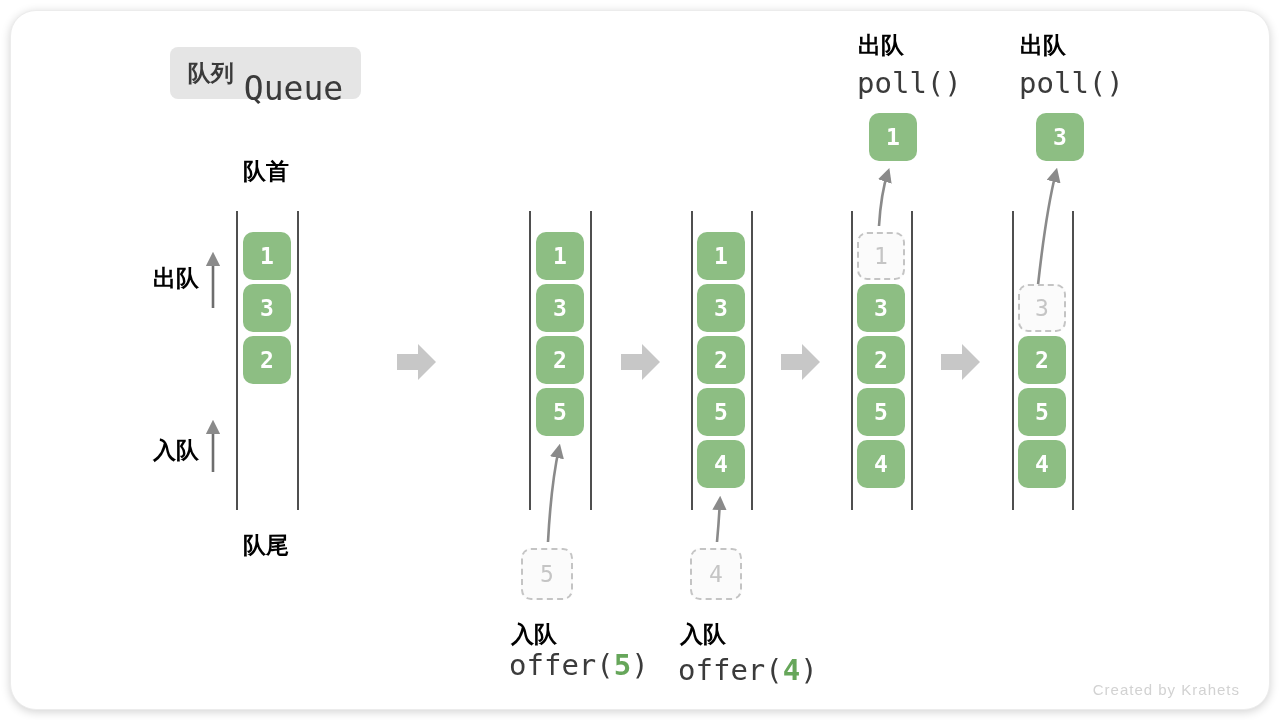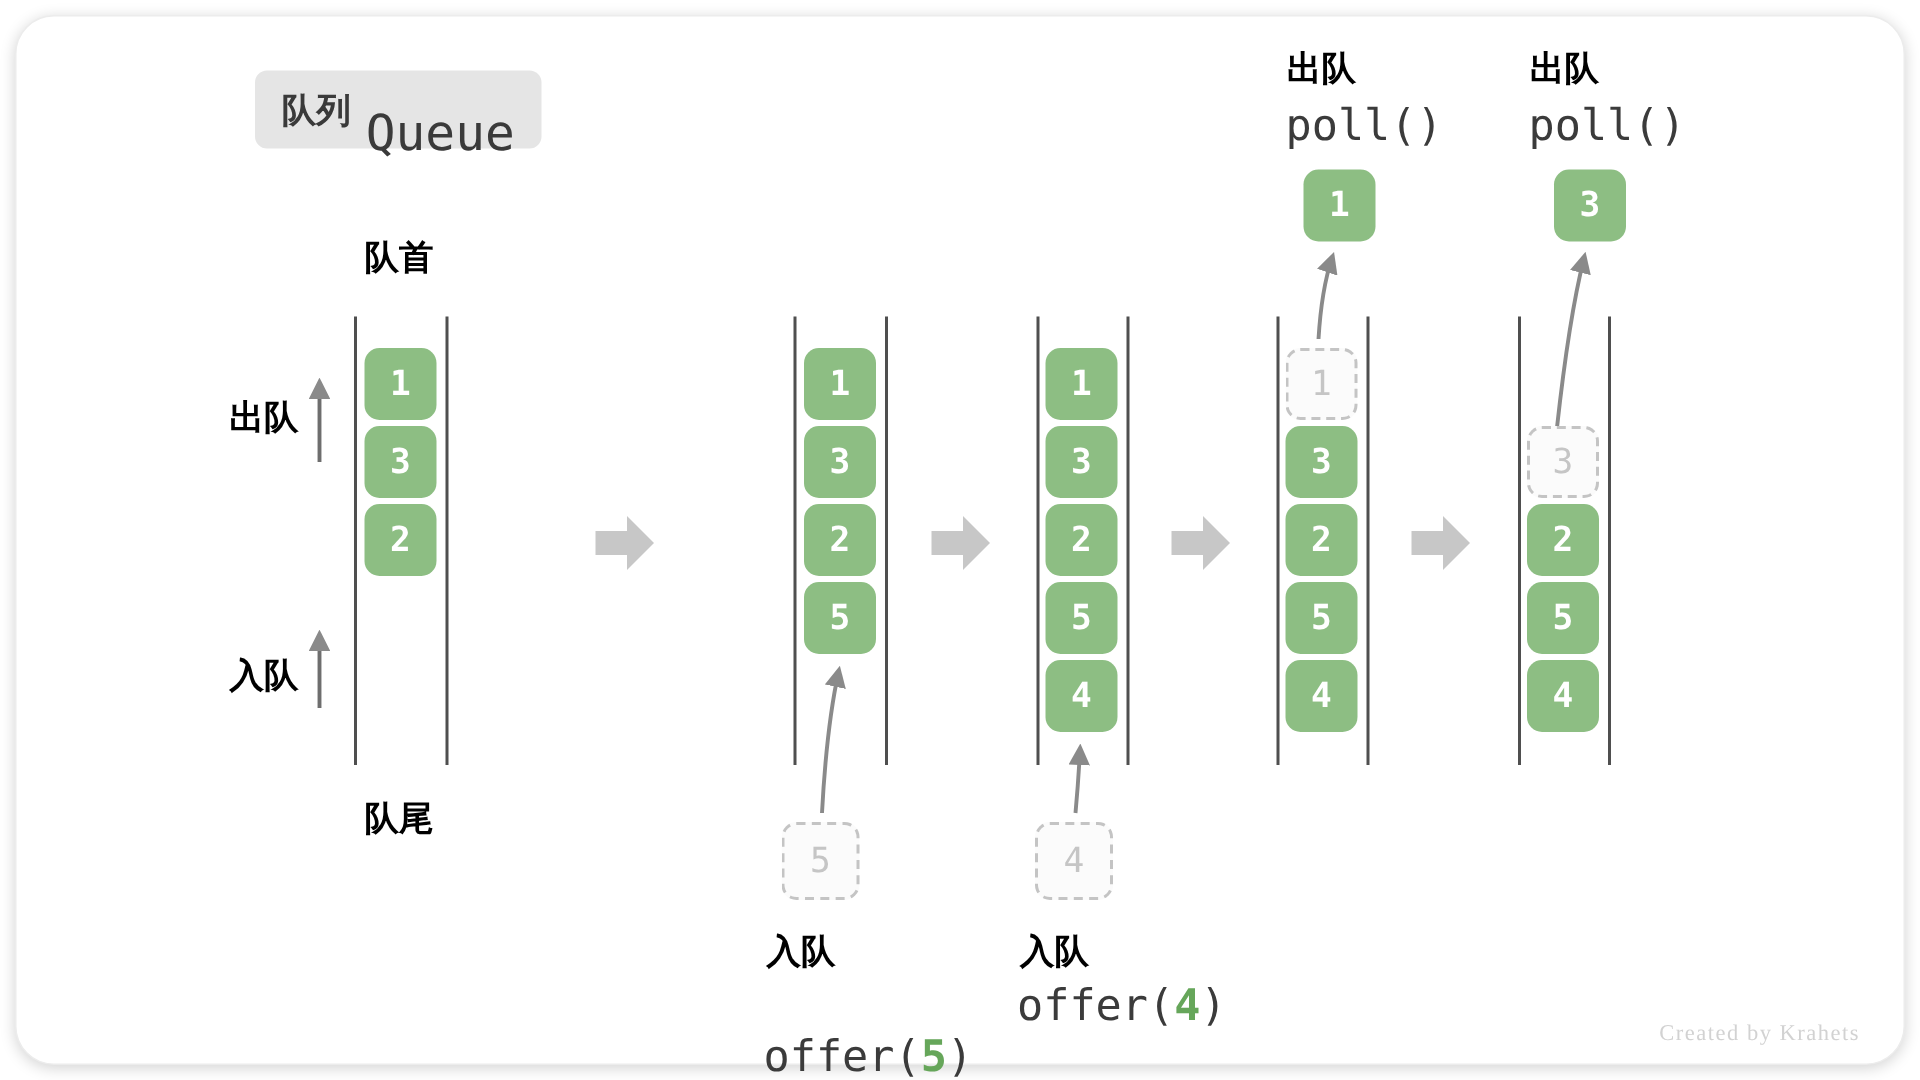--- a/index.html
+++ b/index.html
@@ -19,21 +19,21 @@
   .cell{position:absolute;width:48px;height:48px;border-radius:10px;background:#8dbe83;
         color:#ffffff;font-family:"DejaVu Sans Mono","Liberation Mono",monospace;
         font-size:23px;font-weight:bold;display:flex;align-items:center;justify-content:center;}
   .cell-dashed{position:absolute;width:48px;height:48px;border-radius:10px;background:#fbfbfb;
         border:2px dashed #c4c4c4;box-sizing:border-box;color:#c5c5c5;
         font-family:"DejaVu Sans Mono","Liberation Mono",monospace;font-size:23px;
         display:flex;align-items:center;justify-content:center;}
   .pending{width:52px;height:52px;}
   .green-digit{color:#66a65a;font-weight:bold;}
   .watermark{position:absolute;right:40px;bottom:22px;
-        font-family:Liberation Serif, serif;
+        font-family:Liberation Sans, sans-serif;
         font-size:15px;color:#d2d2d2;letter-spacing:1px;}
   svg.overlay{position:absolute;left:0;top:0;width:1280px;height:720px;pointer-events:none;}
 </style>
 </head>
 <body>
 
 <div class="panel"></div>
 
 <svg class="overlay" viewBox="0 0 1280 720">
   <defs>
@@ -77,21 +77,21 @@
 
 <div>
   <div class="wall" style="left:529px;"></div>
   <div class="wall" style="left:590px;"></div>
   <div class="cell" style="left:536px;top:232px;">1</div>
   <div class="cell" style="left:536px;top:284px;">3</div>
   <div class="cell" style="left:536px;top:336px;">2</div>
   <div class="cell" style="left:536px;top:388px;">5</div>
   <div class="cell-dashed pending" style="left:521px;top:548px;">5</div>
   <div class="abs cjk-label" style="left:511px;top:619px;">入队</div>
-  <div class="abs mono" style="left:509px;top:687px;"><span>offer(</span><span class="green-digit">5</span><span>)</span></div>
+  <div class="abs mono" style="left:509px;top:648px;"><span>offer(</span><span class="green-digit">5</span><span>)</span></div>
 </div>
 
 <div>
   <div class="wall" style="left:691px;"></div>
   <div class="wall" style="left:751px;"></div>
   <div class="cell" style="left:697px;top:232px;">1</div>
   <div class="cell" style="left:697px;top:284px;">3</div>
   <div class="cell" style="left:697px;top:336px;">2</div>
   <div class="cell" style="left:697px;top:388px;">5</div>
   <div class="cell" style="left:697px;top:440px;">4</div>

